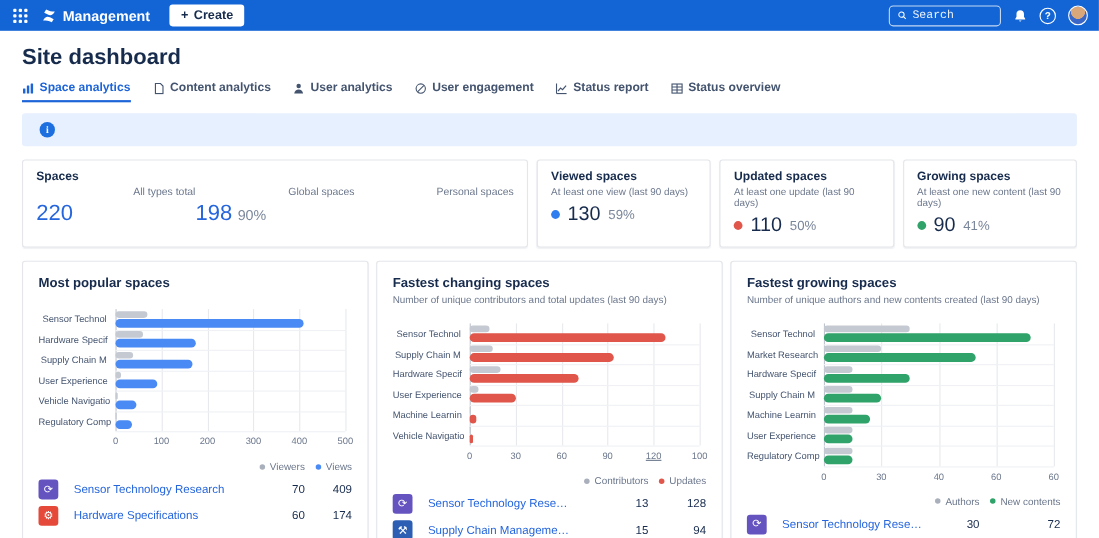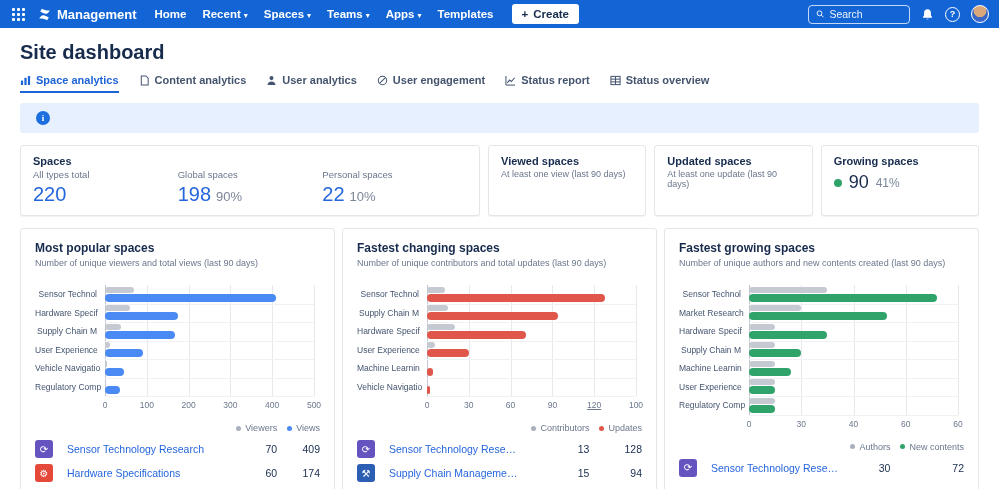--- a/index.html
+++ b/index.html
@@ -17,21 +17,21 @@
   .navitems { display:flex; align-items:center; gap:16px; margin-left:8px; }
   .navitem { font-size:11.5px; font-weight:600; cursor:pointer; white-space:nowrap; }
   .navitem .chev { font-size:8px; margin-left:3px; }
   .create-btn { background:#fff; color:#172B4D; border:none; border-radius:3px;
     font-size:11.5px; font-weight:700; padding:4px 10px; margin-left:8px; cursor:pointer;
     display:flex; align-items:center; gap:5px; font-family:inherit; }
   .nav-right { margin-left:auto; display:flex; align-items:center; gap:11px; }
   .searchbox { display:flex; align-items:center; gap:5px; border:1px solid rgba(255,255,255,.75);
     border-radius:4px; height:19px; padding:0 7px; width:102px; }
   .searchbox input { background:transparent; border:none; outline:none; color:#fff;
-    font-size:10.5px; width:100%; font-family:Liberation Sans, sans-serif; }
+    font-size:10.5px; width:100%; font-family:Liberation Mono, monospace; }
   .searchbox input::placeholder { color:rgba(255,255,255,.92); }
   .icon-btn { cursor:pointer; display:flex; align-items:center; }
   .help-circle { width:15px; height:15px; border:1.6px solid #fff; border-radius:50%;
     font-size:9px; font-weight:700; display:flex; align-items:center; justify-content:center; }
   .avatar { width:18px; height:18px; border-radius:50%;
     background:radial-gradient(circle at 50% 30%, #d9a77a 0 45%, #3a66c8 48% 100%);
     border:1.5px solid #fff; cursor:pointer; }
 
   
   .main { padding:0 20px; }
@@ -50,21 +50,21 @@
     font-family:"Liberation Serif",serif; flex:none; }
   .banner a { color:#1d64d8; text-decoration:none; cursor:pointer; }
 
   .stats { display:flex; gap:8px; margin-top:12px; }
   .card { border:1px solid #e4e6ea; border-radius:3px; box-shadow:0 1px 1px rgba(9,30,66,.06);
     padding:9px 12px; background:#fff; }
   .spaces-card { width:460px; flex:none; }
   .card-title { font-size:11px; font-weight:700; }
   .sc-metrics { display:flex; margin-top:2px; }
   .sc-metric { flex:1; }
-  .m-label { font-size:9.5px; color:#6B778C; }
+  .m-label { font-size:9.5px; color:#6B778C;text-align:right; }
   .m-valrow { margin-top:3px; display:flex; align-items:baseline; gap:5px; }
   .m-value { font-size:20px; color:#2666dd; }
   .m-pct { font-size:13px; color:#7A869A; }
   .mini-card { flex:1; }
   .mc-sub { font-size:9px; color:#6B778C; margin-top:2px; }
   .mc-valrow { display:flex; align-items:center; gap:7px; margin-top:5px; }
   .dot { width:8px; height:8px; border-radius:50%; flex:none; }
   .mc-value { font-size:18px; color:#172B4D; }
   .mc-pct { font-size:12px; color:#7A869A; }
 
@@ -117,28 +117,20 @@
       <i></i>
       <i></i>
   </span>
   <span class="brand">
     <svg viewBox="0 0 24 24">
       <path d="M3.5 18.5c3-5.5 6-6.8 10.8-4.2l4.6 2.4-2.8 4.6c-4.8-2.6-7.8-2.8-12.6-2.8z" fill="#fff"></path>
       <path d="M20.5 5.5c-3 5.5-6 6.8-10.8 4.2L5.1 7.3 7.9 2.7c4.8 2.6 7.8 2.8 12.6 2.8z" fill="#fff"></path>
     </svg>
     <span>Management</span>
   </span>
-  <nav class="navitems" id="nav-items">
-      <span class="navitem">Home</span>
-      <span class="navitem">Recent<span class="chev">▾</span></span>
-      <span class="navitem">Spaces<span class="chev">▾</span></span>
-      <span class="navitem">Teams<span class="chev">▾</span></span>
-      <span class="navitem">Apps<span class="chev">▾</span></span>
-      <span class="navitem">Templates</span>
-    </nav>
   <button class="create-btn">
     <span>+</span>
     <span>Create</span>
   </button>
   <div class="nav-right">
     <div class="searchbox">
       <svg width="10" height="10" viewBox="0 0 12 12">
         <circle cx="5" cy="5" r="3.4" fill="none" stroke="#fff" stroke-width="1.3"></circle>
         <line x1="7.6" y1="7.6" x2="10.6" y2="10.6" stroke="#fff" stroke-width="1.3"></line>
       </svg>
@@ -234,51 +226,57 @@
           </div>
           <div class="sc-metric">
             <div class="m-label">Global spaces</div>
             <div class="m-valrow">
               <span class="m-value">198</span>
               <span class="m-pct">90%</span>
             </div>
           </div>
           <div class="sc-metric">
             <div class="m-label">Personal spaces</div>
-            <div class="m-valrow">
-              <span class="m-value">22</span>
-              <span class="m-pct">10%</span>
-            </div>
           </div>
         </div>
     </div>
     <div id="mini-cards" style="display:flex;flex:1;gap:8px;">
         <div class="card mini-card">
           <div class="card-title">Viewed spaces</div>
           <div class="mc-sub">At least one view (last 90 days)</div>
+          <div class="mc-valrow">
+            <span class="dot" style="background: rgb(46, 126, 240);"></span>
+            <span class="mc-value">130</span>
+            <span class="mc-pct">59%</span>
+          </div>
         </div>
         <div class="card mini-card">
           <div class="card-title">Updated spaces</div>
           <div class="mc-sub">At least one update (last 90 days)</div>
+          <div class="mc-valrow">
+            <span class="dot" style="background: rgb(224, 86, 75);"></span>
+            <span class="mc-value">110</span>
+            <span class="mc-pct">50%</span>
+          </div>
         </div>
         <div class="card mini-card">
           <div class="card-title">Growing spaces</div>
+          <div class="mc-sub">At least one new content (last 90 days)</div>
           <div class="mc-valrow">
             <span class="dot" style="background: rgb(47, 163, 106);"></span>
             <span class="mc-value">90</span>
             <span class="mc-pct">41%</span>
           </div>
         </div>
       </div>
   </div>
 
   <div class="panels" id="panels">
       <div class="panel">
         <div class="p-title">Most popular spaces</div>
-        <div class="p-sub">Number of unique viewers and total views (last 90 days)</div>
         <div class="chart">
           <div class="grid-overlay" style="height: 111px;">
             <div class="gline-v axis" style="left: 0%;"></div>
             <div class="gline-v" style="left: 20%;"></div>
             <div class="gline-v" style="left: 40%;"></div>
             <div class="gline-v" style="left: 60%;"></div>
             <div class="gline-v" style="left: 80%;"></div>
             <div class="gline-v" style="left: 100%;"></div>
             <div class="gline-h" style="top: 18.5px;"></div>
             <div class="gline-h" style="top: 37px;"></div>

